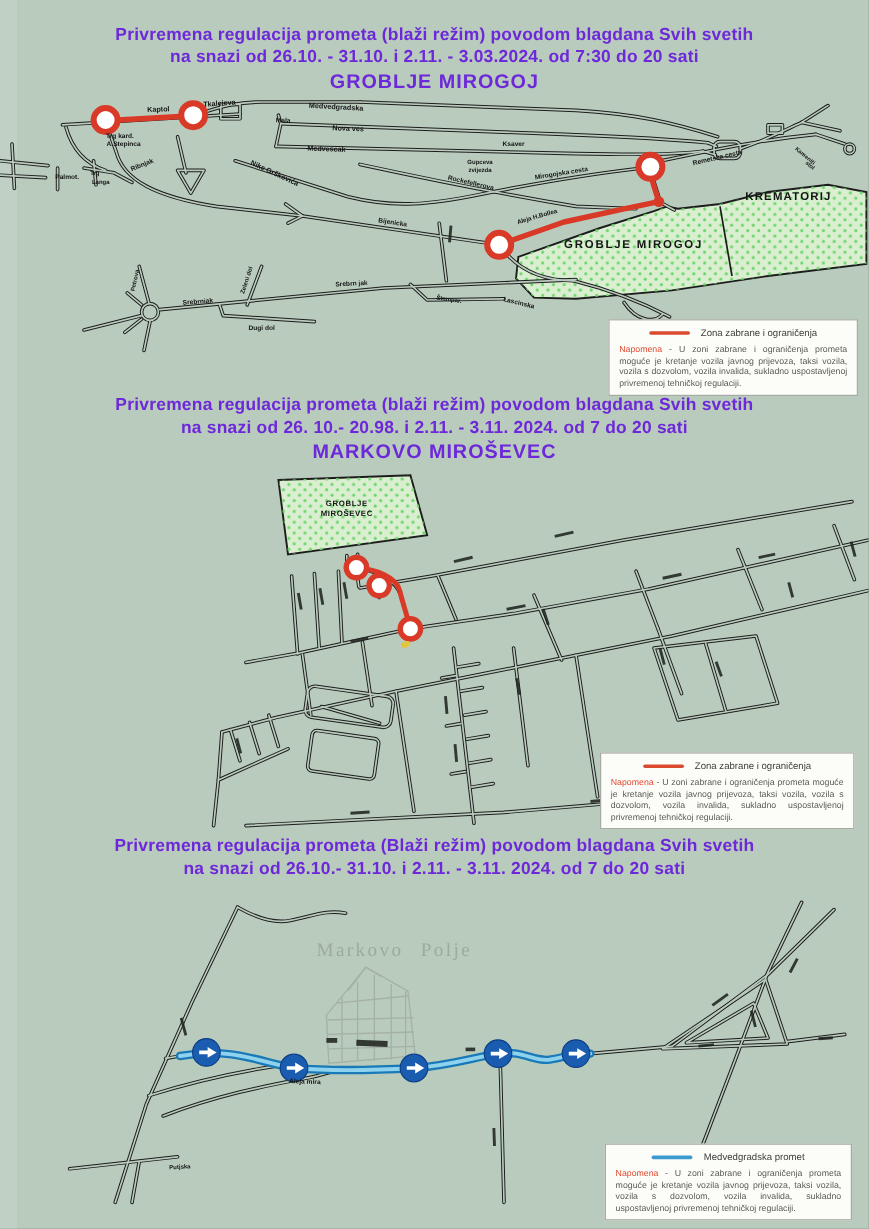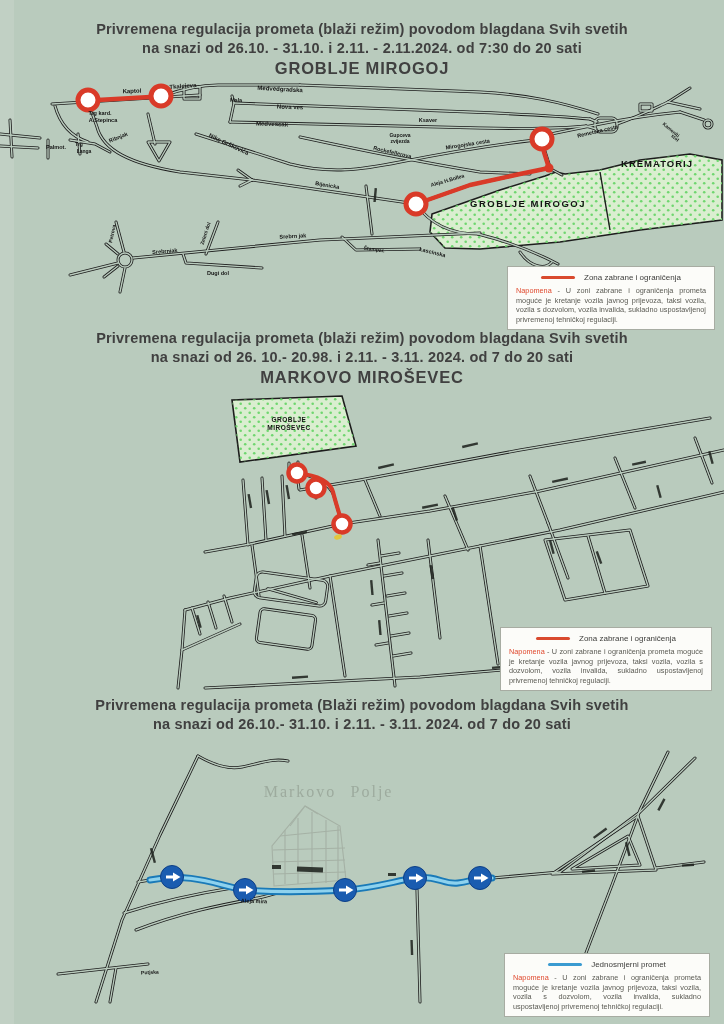--- a/index.html
+++ b/index.html
@@ -1,21 +1,21 @@
 <!DOCTYPE html>
 <html><head>
 <meta charset="utf-8">
 <style>
   html,body{margin:0;padding:0;background:#8a9a8e;}
   .page{position:relative;width:724px;height:1024px;background:#b9cbbd;
         font-family:"Liberation Sans",sans-serif;overflow:hidden;margin:0 auto;}
   .edge-strip{position:absolute;left:0;top:0;width:14px;height:100%;
         background:#c9d6ca;opacity:.55;}
   .title{position:absolute;left:0;width:100%;text-align:center;
-        color:#404040;font-weight:bold;line-height:1.28;}
+        color:#6d28d9;font-weight:bold;line-height:1.28;}
   .title .l12{font-size:14.5px;letter-spacing:.2px;}
   .title .l3{font-size:16.5px;letter-spacing:.8px;margin-top:1px;}
   svg{position:absolute;left:0;}
   .roads path,.roads circle,.roads rect,.roads polygon{
         stroke:#1c1c1c;stroke-width:3;fill:none;stroke-linejoin:round;stroke-linecap:round;}
   .roads-core path,.roads-core circle,.roads-core rect,.roads-core polygon{
         stroke:#b9cbbd;stroke-width:1.4;fill:none;stroke-linejoin:round;stroke-linecap:round;}
   .cem{fill:#daeed0;stroke:#1c1c1c;stroke-width:1.6;}
   .grid path,.grid polygon{stroke:#a5b1a5;stroke-width:1.1;fill:none;}
   .smudge{fill:#1f231f;opacity:.88;}
@@ -28,21 +28,21 @@
   .nap{color:#e0492e;}
 </style>
 </head>
 <body>
 
 <div class="page">
   <div class="edge-strip"></div>
 
   <div class="title" style="top:20px;">
     <div class="l12">Privremena regulacija prometa (blaži režim) povodom blagdana Svih svetih</div>
-    <div class="l12">na snazi  od 26.10. - 31.10.  i 2.11. - 2.11.2024. od 7:30 do 20 sati</div>
+    <div class="l12">na snazi  od 26.10. - 31.10.  i 2.11. - 3.03.2024. od 7:30 do 20 sati</div>
     <div class="l3">GROBLJE MIROGOJ</div>
   </div>
 
   <svg style="top:82px;" width="724" height="252" viewBox="0 0 724 252">
     <defs>
       <pattern id="dots" width="9" height="9" patternUnits="userSpaceOnUse">
         <circle cx="2.2" cy="2.2" r="1.3" fill="#6fd66f"></circle>
         <circle cx="6.7" cy="6.7" r="1.3" fill="#6fd66f"></circle>
       </pattern>
     </defs>
@@ -463,17 +463,17 @@
         <text x="300" y="47" font-size="16" font-weight="400" fill="#9dab9e" text-anchor="middle" letter-spacing="2" font-family="&quot;Liberation Serif&quot;, serif">Markovo</text>
         <text x="372" y="47" font-size="16" font-weight="400" fill="#9dab9e" text-anchor="middle" letter-spacing="2" font-family="&quot;Liberation Serif&quot;, serif">Polje</text>
         <text x="254" y="153" transform="rotate(2 254 153)" font-size="5.5" font-weight="700" fill="#141414" text-anchor="middle" font-family="&quot;Liberation Sans&quot;, sans-serif">Aleja  mira</text>
         <text x="150" y="224" transform="rotate(-3 150 224)" font-size="5" font-weight="700" fill="#141414" text-anchor="middle" font-family="&quot;Liberation Sans&quot;, sans-serif">Putjska</text>
       </g>
   </svg>
 
   <div class="legend" style="left:504px;top:953px;width:206px;">
     <div class="legend-head">
       <span class="swatch" style="background:#3b9bd1;"></span>
-      <span class="legend-title">Jednosmjerni promet</span>
+      <span class="legend-title">Medvedgradska promet</span>
     </div>
     <div class="note"><span class="nap">Napomena</span><span> - U zoni zabrane i ograničenja prometa moguće je  kretanje vozila  javnog prijevoza,  taksi vozila,  vozila s dozvolom,  vozila  invalida,  sukladno  uspostavljenoj privremenoj tehničkoj regulaciji.</span></div>
   </div>
 </div>
 
 </body></html>

